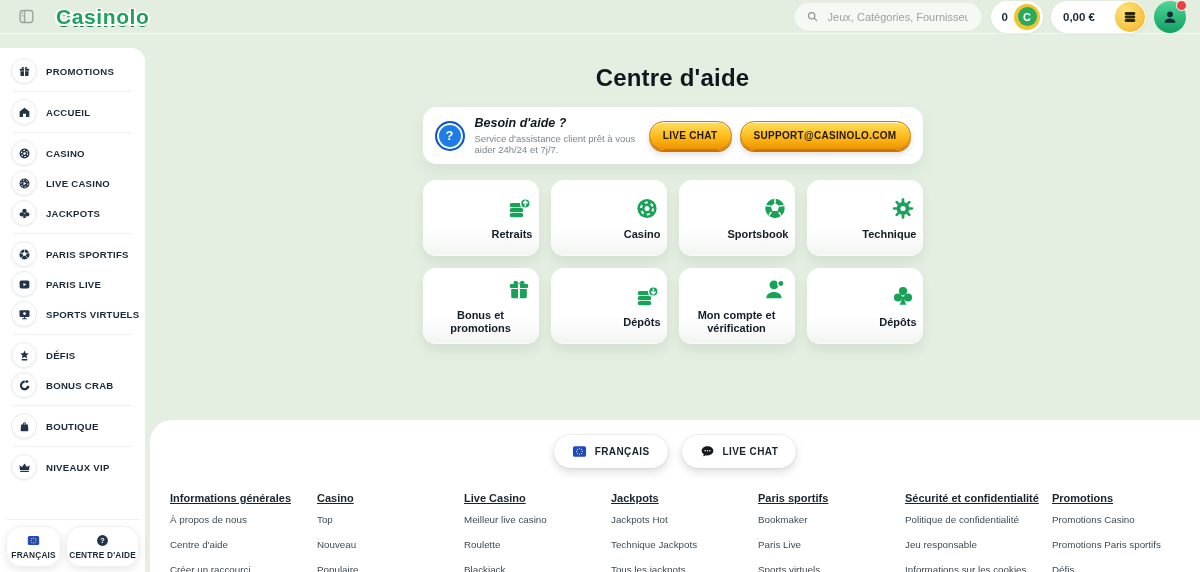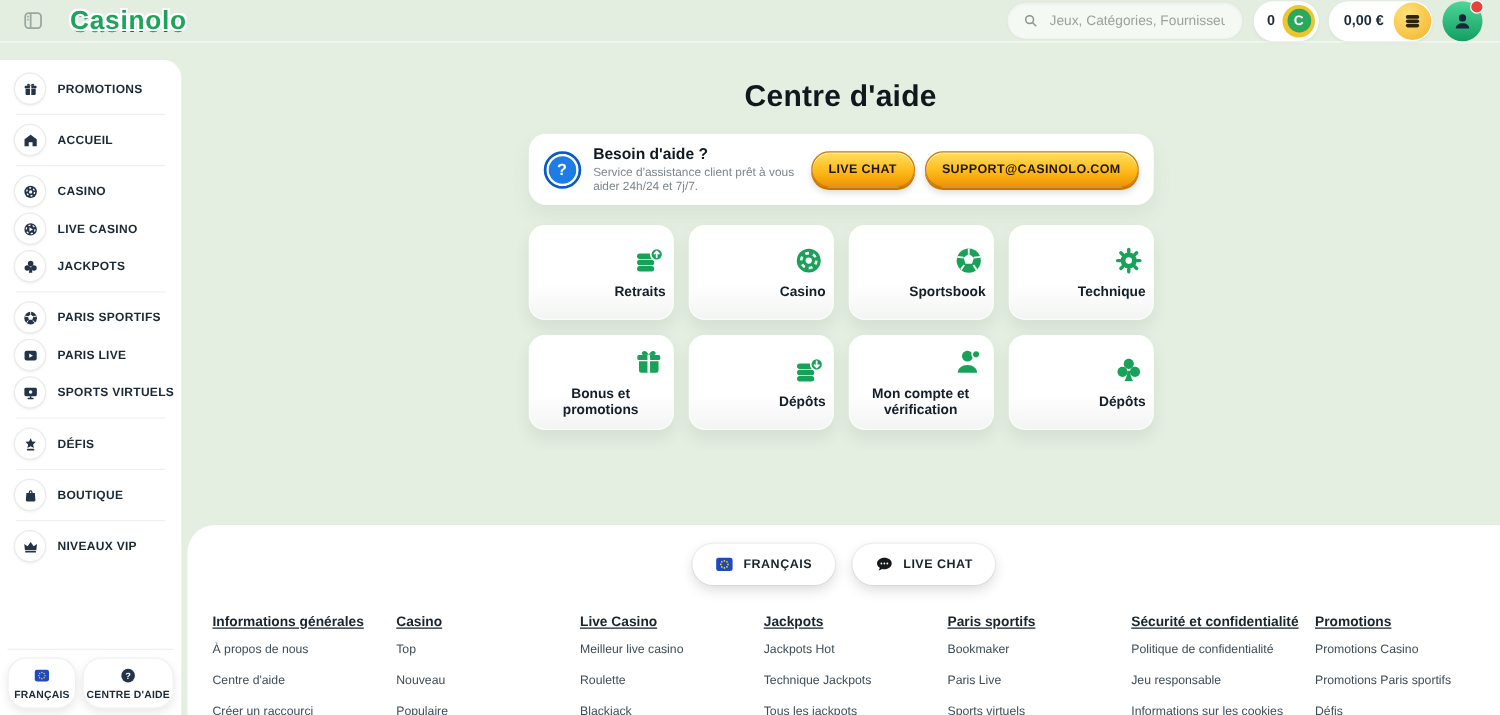--- a/index.html
+++ b/index.html
@@ -19,21 +19,21 @@
             display:flex; align-items:center; gap:7px; padding:0 12px; box-shadow:inset 0 1px 3px rgba(0,0,0,.05); }
   .search .icon { width:13px; height:13px; color:#8a958b; flex:0 0 auto; }
   .search input { border:0; background:transparent; outline:0; font-size:11px; color:#39423a; width:100%; font-family:inherit; }
   .search input::placeholder { color:#9aa49b; }
   .pill { height:32px; background:#fff; border-radius:999px; display:flex; align-items:center;
           box-shadow:0 1px 3px rgba(0,0,0,.06); font-weight:bold; color:#1c2a39; font-size:11.5px; cursor:pointer; }
   .coin-pill { padding:0 3px 0 11px; gap:6px; }
   .coin-c { width:26px; height:26px; border-radius:50%; background:#efc42e; display:flex; align-items:center; justify-content:center; }
   .coin-c-inner { width:19px; height:19px; border-radius:50%; background:#2aa85c; color:#fff; font-size:11px; font-weight:900;
                   display:flex; align-items:center; justify-content:center; }
-  .balance-pill { padding:0 1px 0 12px; gap:8px; }
+  .balance-pill { padding:0 1px 0 12px; gap:20px; }
   .wallet-circle { width:30px; height:30px; border-radius:50%; background:radial-gradient(circle at 35% 30%, #ffe27a, #f2b227);
                    display:flex; align-items:center; justify-content:center; color:#2e2408; }
   .wallet-circle .icon { width:16px; height:16px; }
   .avatar { position:relative; width:32px; height:32px; border-radius:50%; background:linear-gradient(180deg,#4fd597,#11a062);
             display:flex; align-items:center; justify-content:center; cursor:pointer; }
   .avatar .icon { width:18px; height:18px; color:#14273b; }
   .badge { position:absolute; top:-1px; right:-1px; width:11px; height:11px; border-radius:50%; background:#e9413c; border:1.5px solid #fff; }
 
   
   .sidebar { position:absolute; left:0; top:48px; width:145px; height:524px; background:#fff; border-radius:0 14px 0 0; z-index:4; }
@@ -52,21 +52,21 @@
   .q-navy { color:#223447; }
 
   
   .main { position:absolute; left:145px; top:46px; width:1055px; }
   .content { width:500px; margin:0 auto; }
   .page-title { margin:18px 0 0; text-align:center; font-size:24px; font-weight:800; color:#11171d; letter-spacing:.2px; }
   .banner { margin-top:15px; background:#fff; border-radius:14px; display:flex; align-items:center; gap:10px;
             padding:9px 12px; box-shadow:0 8px 16px rgba(60,90,70,.08); }
   .qmark { width:30px; height:30px; border-radius:50%; background:#1d7ce6; border:2px solid #0c5ac8; box-shadow:inset 0 0 0 2px #fff;
            color:#fff; font-weight:900; font-size:13px; display:flex; align-items:center; justify-content:center; flex:0 0 auto; }
-  .banner-title { font-size:12.5px; font-weight:800; color:#101820; }
+  .banner-title { font-size:12.5px; font-weight:800; color:#101820;font-style:italic; }
   .banner-sub { font-size:9.5px; color:#7c868d; margin-top:3px; }
   .banner-actions { margin-left:auto; display:flex; gap:8px; }
   .gold-btn { border:1px solid #cd7a00; border-radius:999px; padding:8px 13px; font-family:inherit; font-size:10px; font-weight:800;
               color:#241503; letter-spacing:.3px; background:linear-gradient(180deg,#ffdf5e 0%,#fcb715 60%,#ef9303 100%);
               box-shadow:0 2px 0 #c97400, 0 4px 6px rgba(0,0,0,.15), inset 0 1px 0 rgba(255,255,255,.7); cursor:pointer; white-space:nowrap; }
   .cards { margin-top:16px; display:grid; grid-template-columns:repeat(4,1fr); gap:12px; }
   .card { height:76px; border-radius:13px; background:linear-gradient(180deg,#ffffff 62%,#f2f4f2 100%);
           box-shadow:0 7px 12px rgba(50,80,60,.09), inset 0 0 0 1px rgba(255,255,255,.6);
           display:flex; flex-direction:column; align-items:flex-end; justify-content:center; gap:7px; cursor:pointer; padding:4px 6px; text-align:center; }
   .card-icon { width:28px; height:25px; color:#17a258; display:block; }
@@ -250,20 +250,32 @@
         <div class="side-item">
     <span class="icon-circle">
       <span class="icon side-glyph">
               <svg viewBox="0 0 24 24" fill="currentColor">
                 <path d="M12 2.8l2.3 4.9 5.4.6-4 3.7 1.1 5.3L12 14.6l-4.8 2.7 1.1-5.3-4-3.7 5.4-.6z"></path>
                 <rect x="6.5" y="18.6" width="11" height="2.6" rx="1.3"></rect>
               </svg>
             </span>
     </span>
     <span class="side-label">DÉFIS</span>
+  </div>
+        <div class="side-item">
+    <span class="icon-circle">
+      <span class="icon side-glyph">
+              <svg viewBox="0 0 24 24" fill="currentColor">
+                <path d="M12.5 3a9 9 0 1 0 8.9 10.1l-5-.6A4.5 4.5 0 1 1 12 7.5z"></path>
+                <circle cx="16.5" cy="4.8" r="2.6"></circle>
+                <path d="M12.5 3l4 1.8-1.5 2.7z"></path>
+              </svg>
+            </span>
+    </span>
+    <span class="side-label">BONUS CRAB</span>
   </div>
         <div class="side-divider"></div>
         <div class="side-item">
     <span class="icon-circle">
       <span class="icon side-glyph">
               <svg viewBox="0 0 24 24" fill="currentColor">
                 <path d="M9.2 9.5V7a2.8 2.8 0 0 1 5.6 0v2.5h-1.8V7a1 1 0 0 0-2 0v2.5z"></path>
                 <path d="M5.8 8.2h12.4l.9 10.4a2 2 0 0 1-2 2.2H6.9a2 2 0 0 1-2-2.2z"></path>
               </svg>
             </span>

